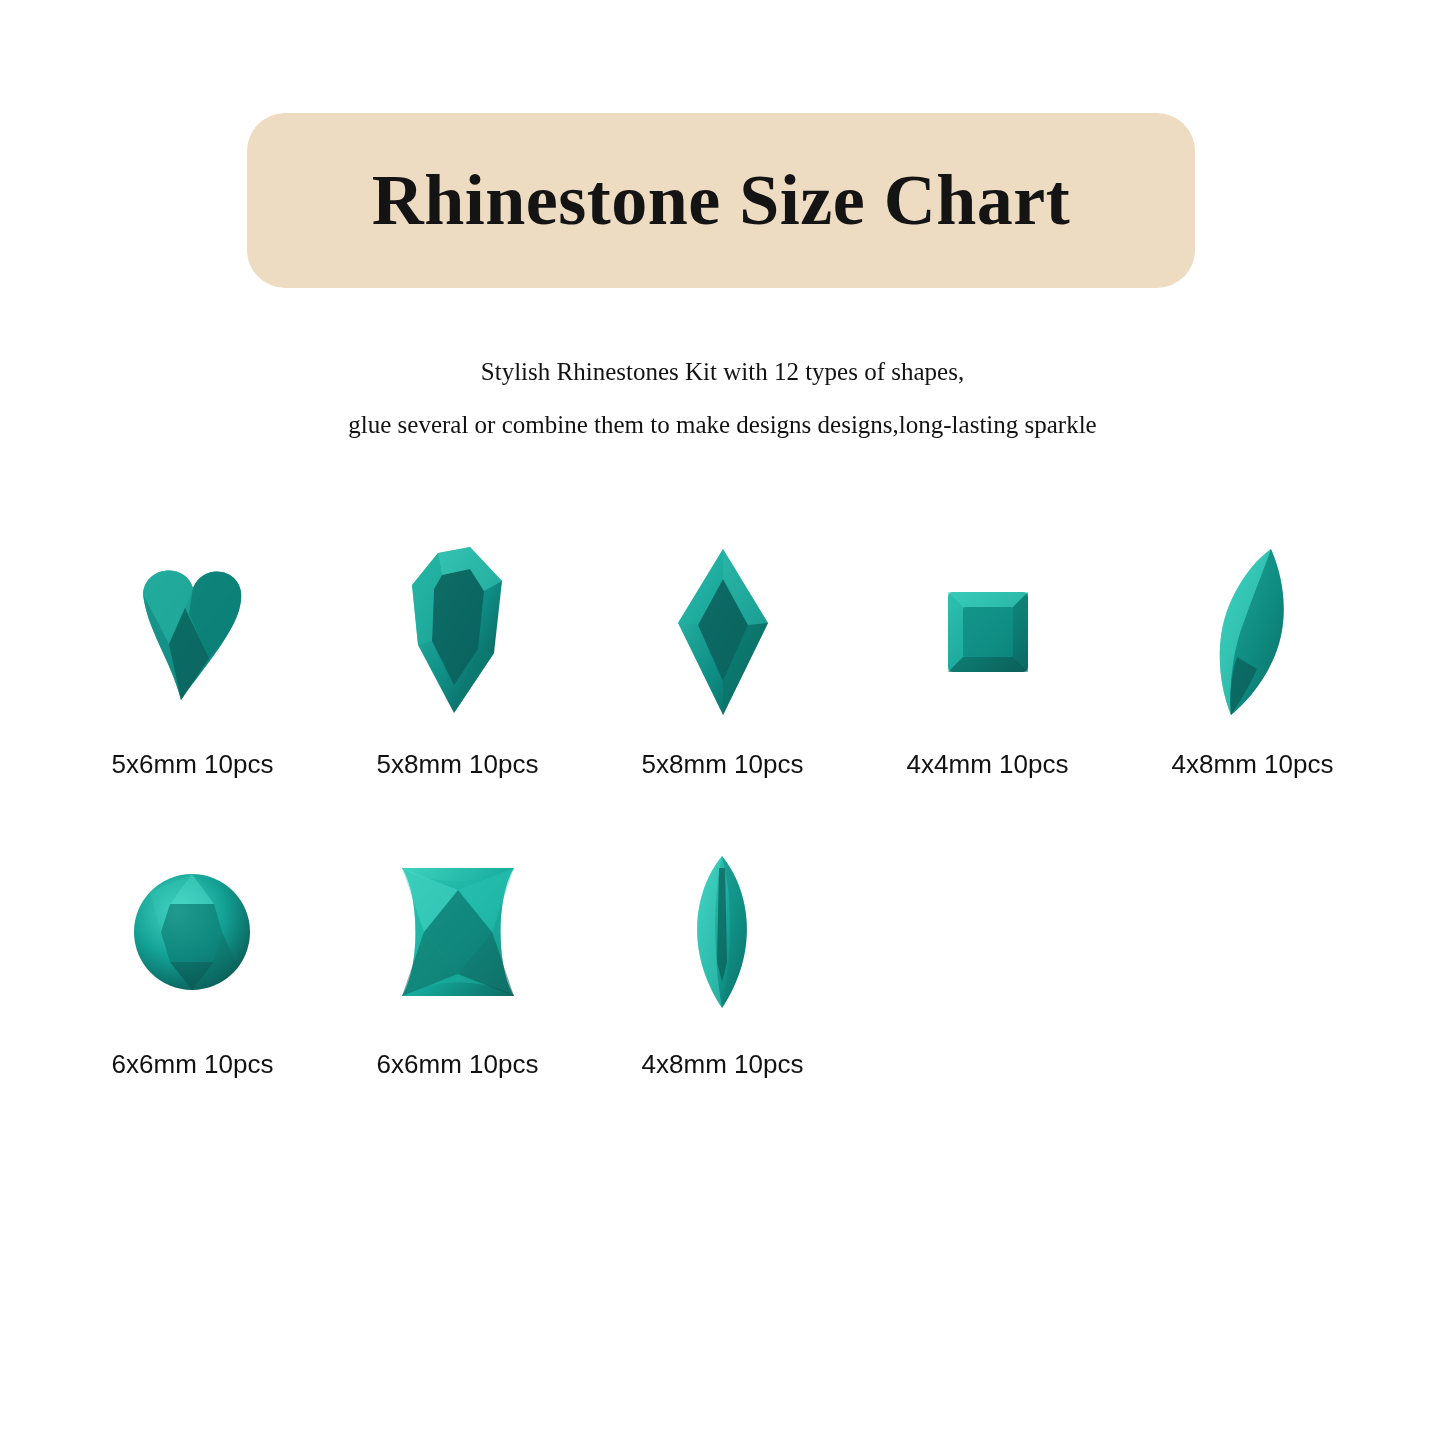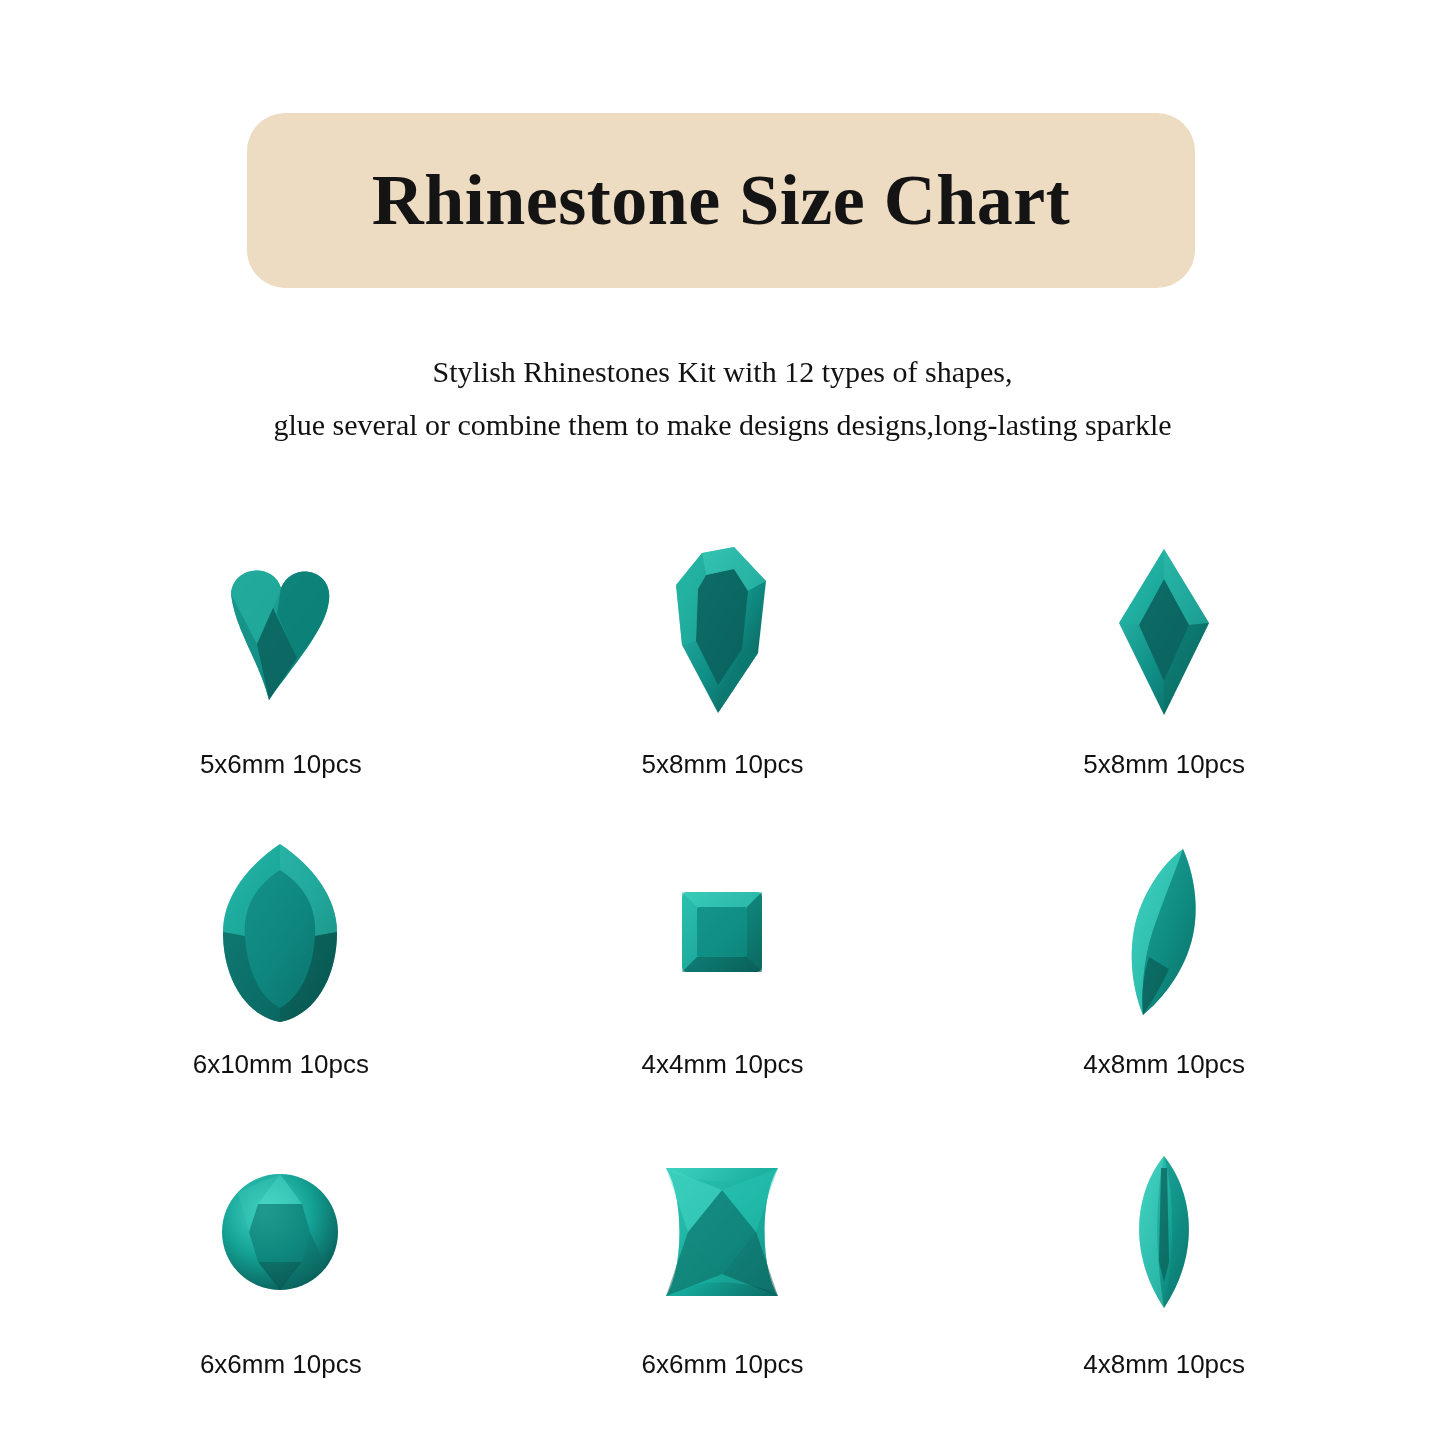--- a/index.html
+++ b/index.html
@@ -47,33 +47,33 @@
   .subtitle {
     position: absolute;
     left: 0;
     top: 345px;
     width: 1445px;
     text-align: center;
     font-family: "Liberation Serif", serif;
     color: #121212;
   }
   .subtitle-line {
-    font-size: 30px;
+    font-size: 25px;
     line-height: 53px;
     white-space: nowrap;
   }
 
   
   .grid {
     position: absolute;
     left: 60px;
     top: 520px;
     width: 1325px;
     display: grid;
-    grid-template-columns: repeat(3, 1fr);
+    grid-template-columns: repeat(5, 1fr);
     grid-template-rows: repeat(3, 260px);
     row-gap: 40px;
   }
   .cell {
     display: flex;
     flex-direction: column;
     align-items: center;
     justify-content: flex-end;
   }
   .gem-box {
@@ -161,40 +161,20 @@
           <path d="M55 4 L100 78 L55 170 L10 78 Z" fill="url(#g4)"></path>
           <path d="M55 34 L80 80 L55 136 L30 80 Z" fill="#0a5f5a" opacity="0.85"></path>
           <path d="M55 4 L100 78 L80 80 L55 34 Z" fill="#2fc0b0" opacity="0.5"></path>
           <path d="M10 78 L55 4 L55 34 L30 80 Z" fill="#1db3a3" opacity="0.45"></path>
           <path d="M55 136 L80 80 L100 78 L55 170 Z" fill="#0c7168" opacity="0.6"></path>
         </svg>
       </div>
       <div class="cell-label">5x8mm 10pcs</div>
     </div>
 
-    <div class="cell">
-      <div class="gem-box">
-        <svg width="135" height="185" viewBox="0 0 135 185">
-          <defs>
-            <linearGradient id="g5" x1="0" y1="0" x2="1" y2="1">
-              <stop offset="0%" stop-color="#2ab9a9"></stop>
-              <stop offset="55%" stop-color="#0f8f86"></stop>
-              <stop offset="100%" stop-color="#084f4a"></stop>
-            </linearGradient>
-          </defs>
-          <path d="M67 4 C100 26 124 58 124 92 C124 140 100 176 67 182 C34 176 10 140 10 92 C10 58 34 26 67 4 Z" fill="url(#g5)"></path>
-          <path d="M67 30 C92 46 104 68 102 96 C100 132 86 158 67 168 C48 158 34 132 32 96 C30 68 42 46 67 30 Z" fill="#0e8179" opacity="0.6"></path>
-          <path d="M67 4 C100 26 124 58 124 92 L102 96 C104 68 92 46 67 30 Z" fill="#31c0b0" opacity="0.5"></path>
-          <path d="M10 92 C10 58 34 26 67 4 L67 30 C42 46 30 68 32 96 Z" fill="#1fb4a4" opacity="0.45"></path>
-          <path d="M32 96 C34 132 48 158 67 168 L67 182 C34 176 10 140 10 92 Z" fill="#0a635d" opacity="0.7"></path>
-          <path d="M102 96 C100 132 86 158 67 168 L67 182 C100 176 124 140 124 92 Z" fill="#0a5852" opacity="0.75"></path>
-        </svg>
-      </div>
-      <div class="cell-label">6x10mm 10pcs</div>
-    </div>
 
     <div class="cell">
       <div class="gem-box">
         <svg width="90" height="90" viewBox="0 0 90 90">
           <defs>
             <linearGradient id="g6" x1="0" y1="0" x2="1" y2="1">
               <stop offset="0%" stop-color="#34c6b4"></stop>
               <stop offset="60%" stop-color="#12998e"></stop>
               <stop offset="100%" stop-color="#0a6058"></stop>
             </linearGradient>

